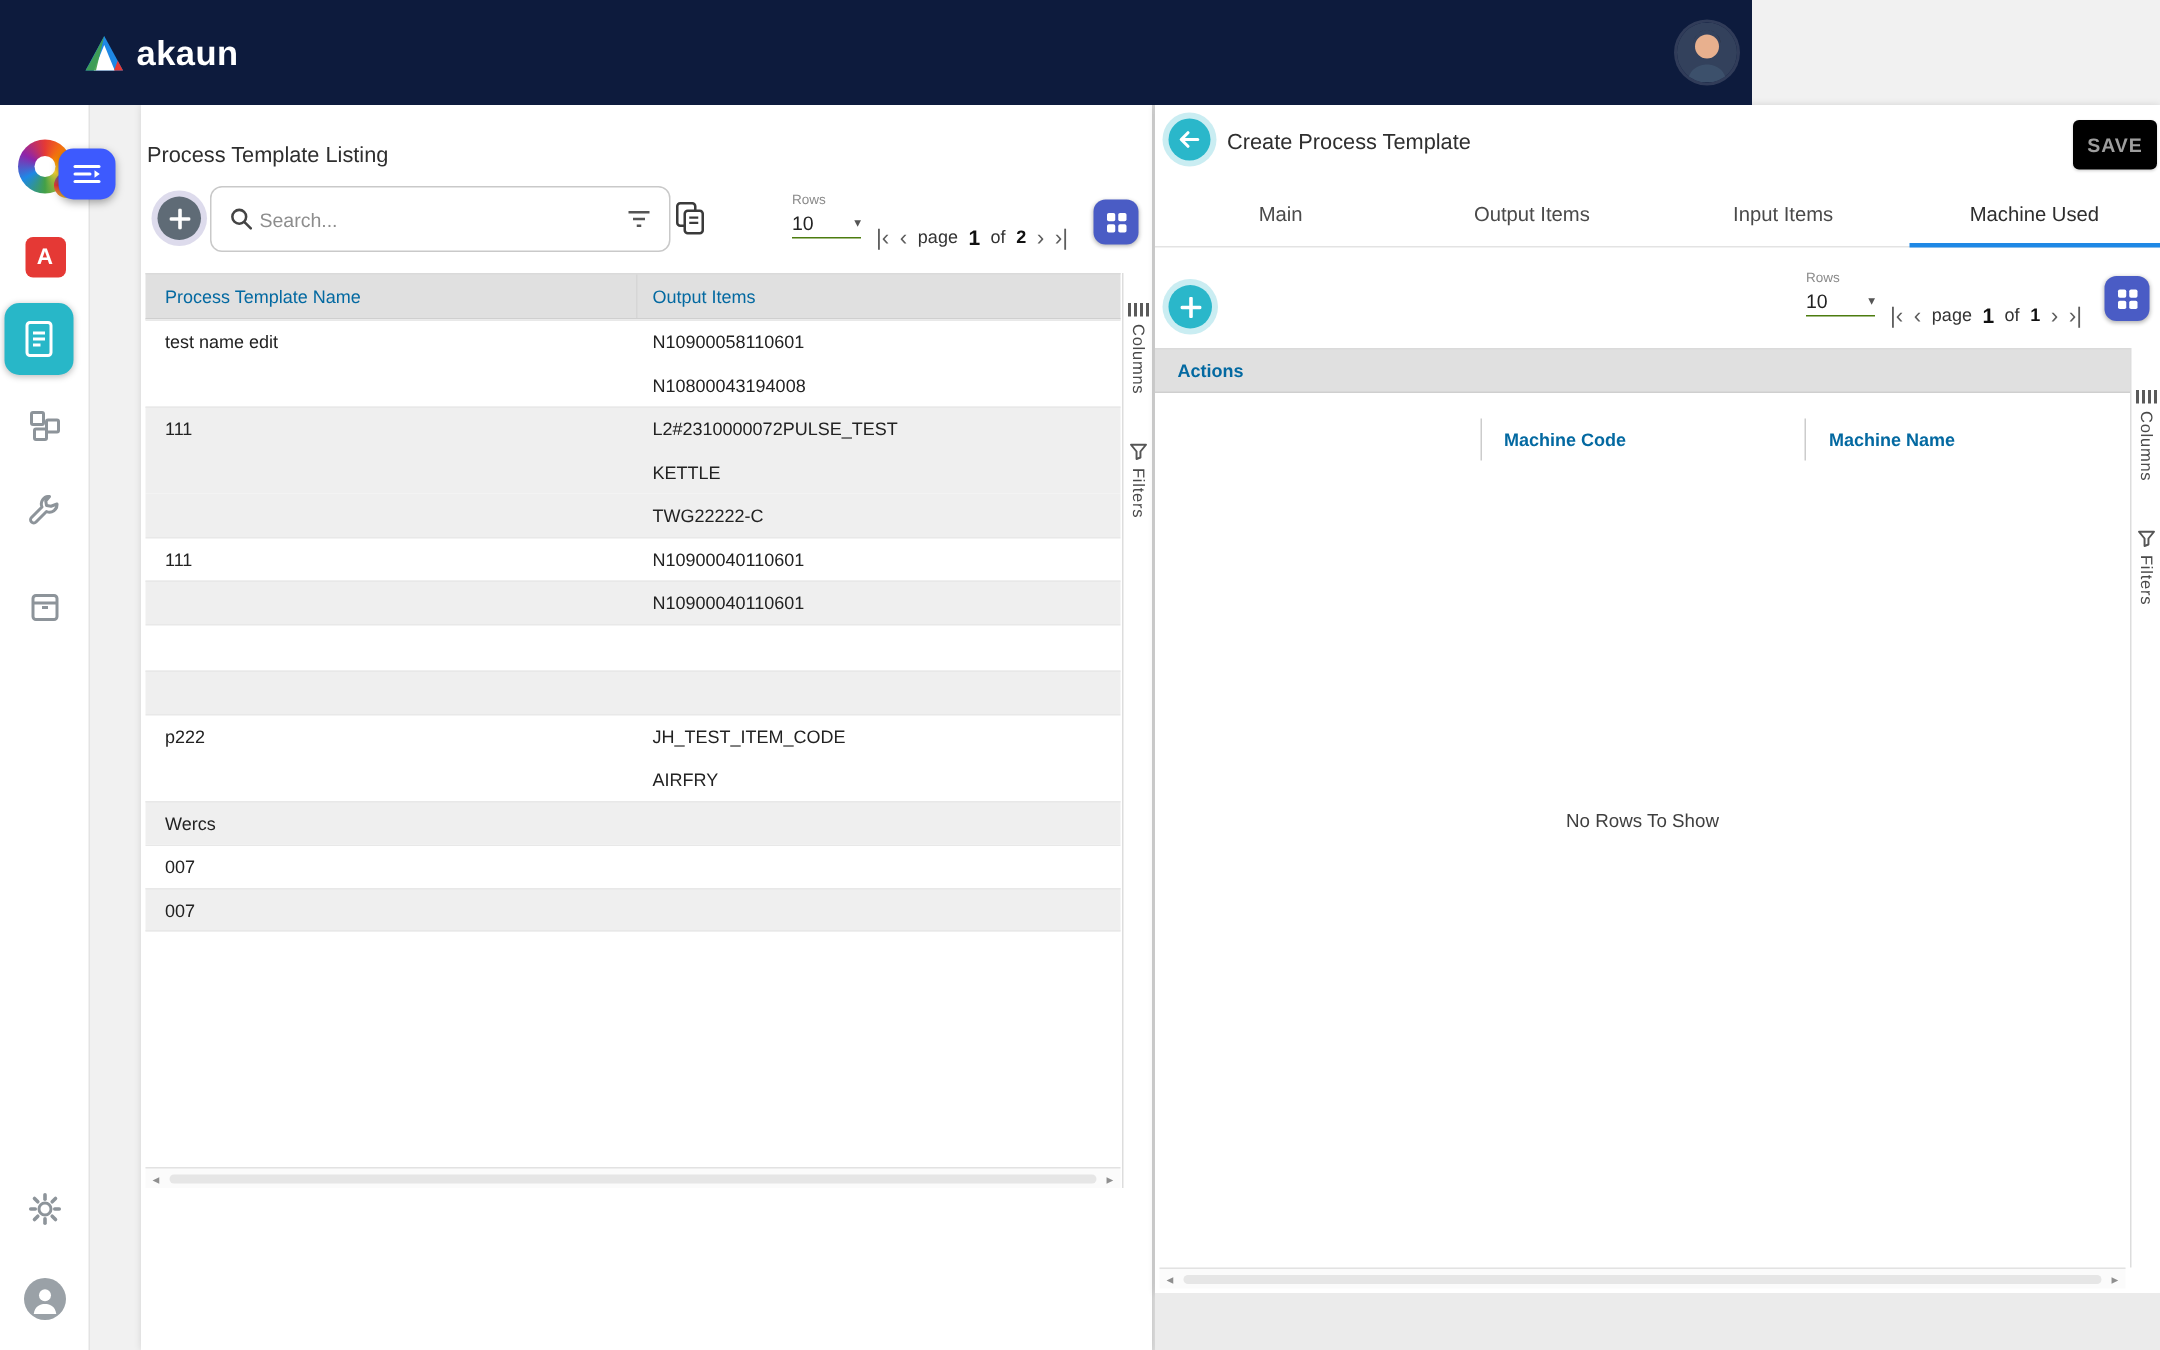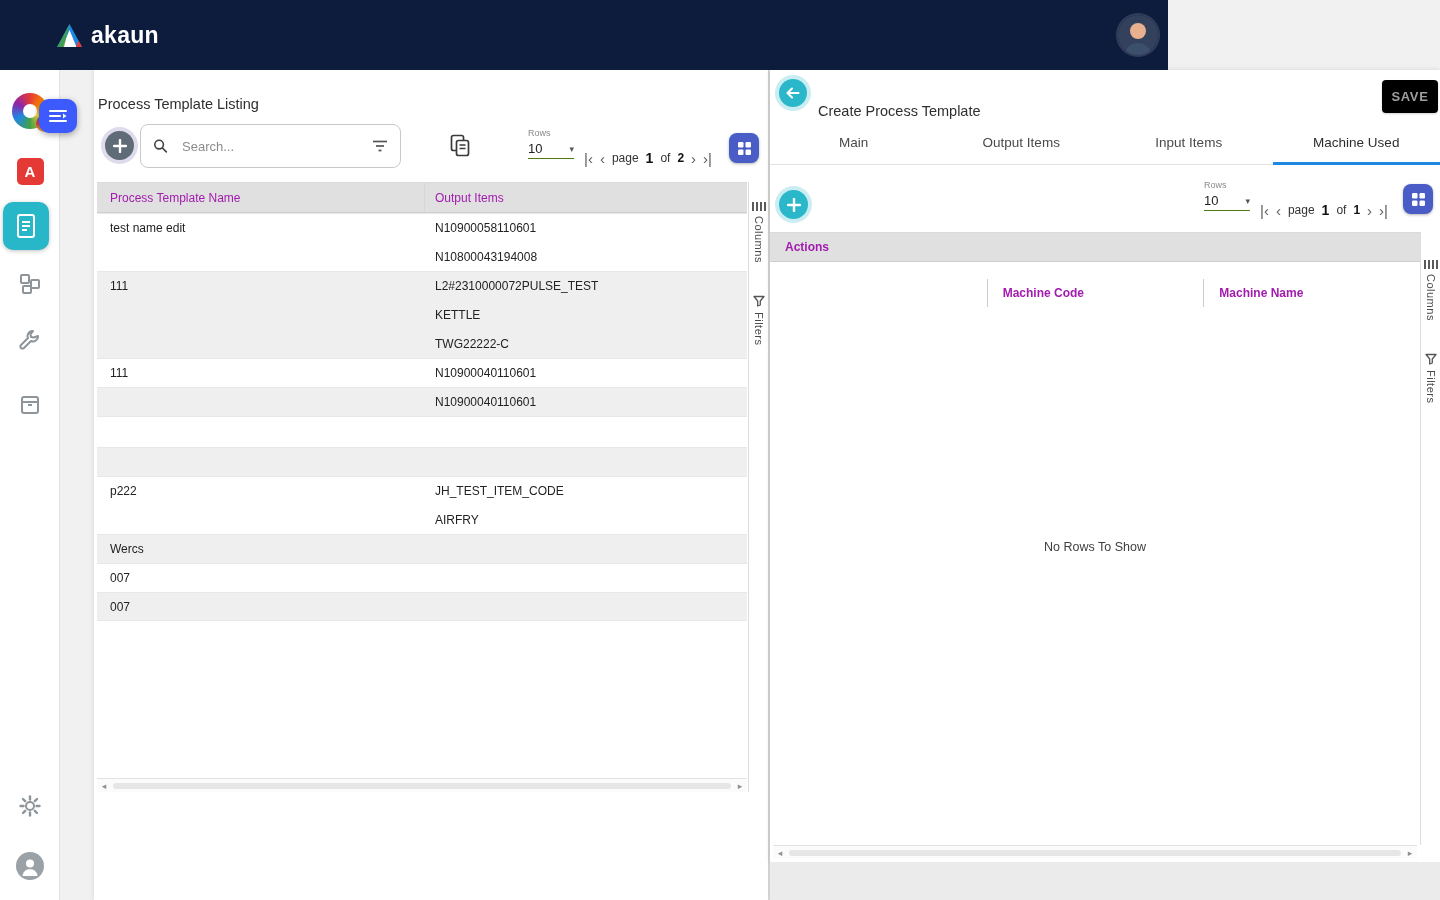--- a/index.html
+++ b/index.html
@@ -37,40 +37,40 @@
   .bottom-gray { position:absolute; left:770px; top:862px; width:670px; height:38px; background:#ebebeb; }
 
   .panel-title { position:absolute; font-size:14.5px; font-weight:500; color:#2f2f2f; }
 
   
   .circle-btn { position:absolute; width:29px; height:29px; border-radius:50%; display:flex; align-items:center; justify-content:center; cursor:pointer; }
   .circle-teal { background:#2ab7ca; box-shadow:0 0 0 4px rgba(42,183,202,.25); }
   .circle-gray { background:#5f6b76; box-shadow:0 0 0 4px rgba(120,110,180,.25); }
 
   
-  .search-box { position:absolute; left:46px; top:54px; width:261px; height:44px; border:1px solid #c9c9c9; border-radius:8px; display:flex; align-items:center; padding:0 12px; gap:14px; background:#fff; }
+  .search-box { position:absolute; left:46px; top:54px; width:307px; height:44px; border:1px solid #c9c9c9; border-radius:8px; display:flex; align-items:center; padding:0 12px; gap:4px; background:#fff; }
   .search-box input { border:none; outline:none; flex:1; font-size:13px; font-family:inherit; color:#333; background:transparent; }
   .search-box input::placeholder { color:#8d8d8d; }
 
   .icon-plain { display:flex; align-items:center; justify-content:center; cursor:pointer; }
 
   
   .rows-box { position:absolute; width:52px; }
   .rows-label { font-size:9px; color:#8a8a8a; }
   .rows-select { margin-top:3px; border-bottom:1px solid #4d7c0f; display:flex; justify-content:space-between; align-items:center; font-size:13px; color:#222; width:46px; padding-bottom:2px; cursor:pointer; }
   .rows-select .caret { font-size:9px; color:#555; }
   .pager { position:absolute; display:flex; align-items:center; gap:7px; }
   .pg-ctrl { color:#5d5d5d; font-size:15px; line-height:1; cursor:pointer; user-select:none; }
   .pg-text { font-size:12px; color:#333; }
   .pg-num { font-size:14px; font-weight:700; color:#111; }
   .grid-btn { position:absolute; width:30px; height:30px; border-radius:8px; background:#4a5cc5; display:flex; align-items:center; justify-content:center; cursor:pointer; box-shadow:0 1px 3px rgba(0,0,0,.3); }
 
   
   .thead { position:absolute; display:flex; background:#e0e0e0; border-bottom:1px solid #cfcfcf; border-top:1px solid #dadada; }
-  .th { font-size:12px; color:#a21caf; display:flex; align-items:center; }
+  .th { font-size:12px; color:#0369a1; display:flex; align-items:center; }
   .trow { display:flex; height:29px; align-items:center; border-top:1px solid #e8e8e8; background:#fff; }
   .trow.cont { border-top:none; }
   .trow.shaded { background:#efefef; }
   .cell { font-size:12px; color:#222; white-space:nowrap; overflow:hidden; }
 
   
   .lt-body { position:absolute; left:3px; top:143px; width:650px; }
   .lt-head { left:3px; top:112px; width:650px; height:31px; }
   .lt-col-name { width:328px; padding-left:13px; border-right:1px solid #d6d6d6; height:100%; }
   .lt-cell-name { width:328px; padding-left:13px; }
@@ -352,21 +352,21 @@
     <div class="vlabel">Filters</div>
   </div>
 </div>
 
 <div class="card card-right">
   <div class="back-btn">
     <svg width="16" height="16" viewBox="0 0 16 16">
       <path d="M13.5 8 H3 M7 3.5 L2.5 8 L7 12.5" fill="none" stroke="#fff" stroke-width="2.1" stroke-linecap="round" stroke-linejoin="round"></path>
     </svg>
   </div>
-  <div class="panel-title" style="left:48px; top:33px;">Create Process Template</div>
+  <div class="panel-title" style="left:48px; top:17px;">Create Process Template</div>
   <button class="save-btn">SAVE</button>
 
   <div class="tabs">
     <div class="tab">
       <span>Main</span>
     </div>
     <div class="tab">
       <span>Output Items</span>
     </div>
     <div class="tab">

